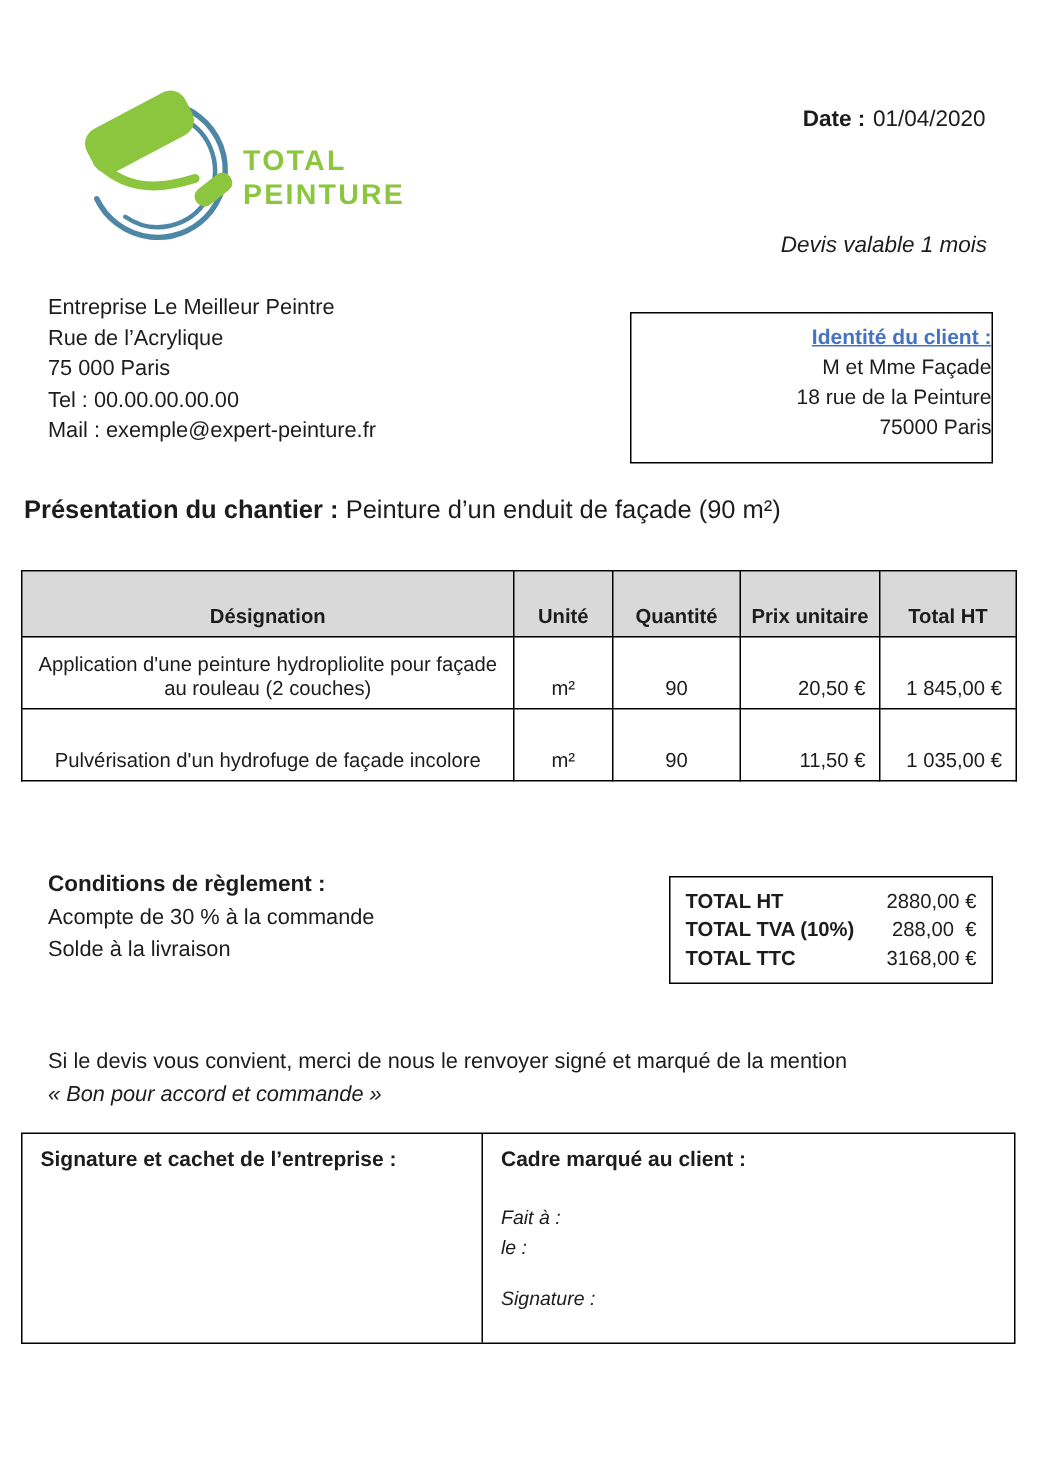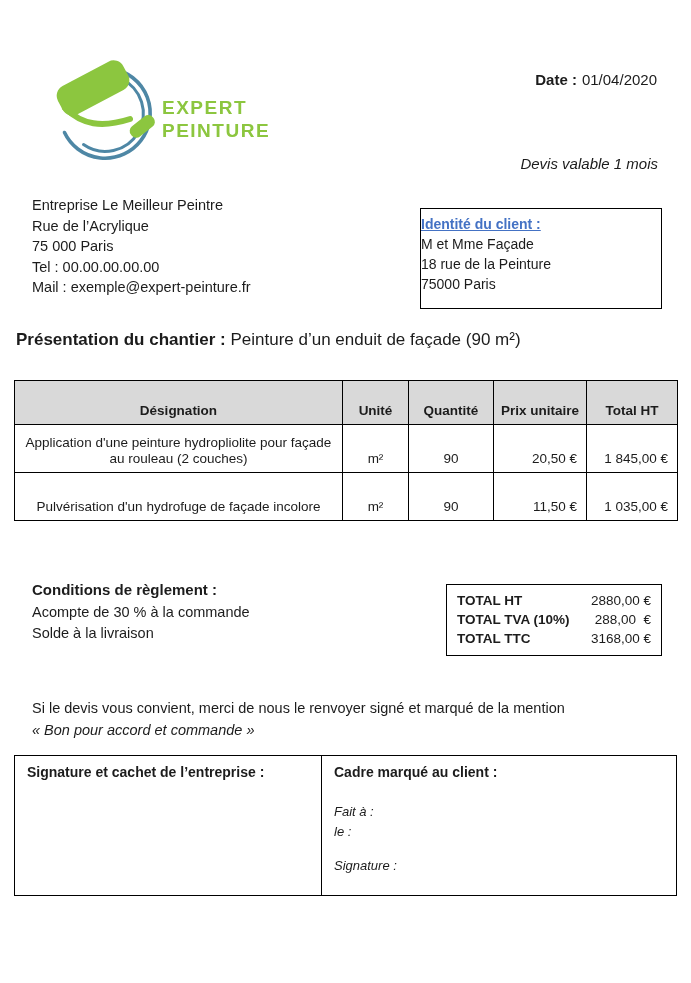--- a/index.html
+++ b/index.html
@@ -19,21 +19,21 @@
   
   .devis-meta{position:absolute;right:34px;top:68px;text-align:right;font-size:15px;line-height:24px;}
   .devis-number{font-weight:bold;font-size:15.5px;}
   .meta-line{display:flex;justify-content:flex-end;gap:5px;}
   .b{font-weight:bold;}
   .validity{position:absolute;right:33px;top:155px;font-style:italic;font-size:15px;}
   
   .company{position:absolute;left:32px;top:195px;font-size:14.5px;line-height:20.5px;}
   
   .client-box{position:absolute;left:420px;top:208px;width:242px;height:101px;
-              border:1.5px solid #000;box-sizing:border-box;text-align:left;padding-top:7px;}
+              border:1.5px solid #000;box-sizing:border-box;text-align:right;padding-top:7px;}
   .client-box .title{color:#4472C4;font-weight:600;text-decoration:underline;font-size:14px;margin-bottom:2px;}
   .client-box .line{font-size:14px;line-height:20px;}
   
   .worksite{position:absolute;left:16px;top:330px;font-size:17px;}
   
   table.items{position:absolute;left:14px;top:380px;width:663px;border-collapse:collapse;table-layout:fixed;}
   table.items th,table.items td{border:1.5px solid #000;font-size:13.5px;vertical-align:bottom;box-sizing:border-box;}
   table.items th{background:#D9D9D9;height:44px;padding:0 4px 6px 4px;font-weight:bold;}
   table.items td{height:48px;padding:0 6px 5px 6px;text-align:center;line-height:16px;}
   table.items td.num{text-align:right;padding-right:9px;}
@@ -71,21 +71,21 @@
       <path d="M 63.5 11.0 A 45 45 0 1 1 14.5 74.5" fill="none" stroke="#4E87A5" stroke-width="3.6" stroke-linecap="round"></path>
       <path d="M 71.5 21.0 A 38 38 0 1 1 33.5 86.5" fill="none" stroke="#4E87A5" stroke-width="3.0" stroke-linecap="round"></path>
 
       <path d="M 15 50 C 32 67, 52 70, 80 61" fill="none" stroke="#8CC63F" stroke-width="6" stroke-linecap="round"></path>
 
       <rect x="6" y="14" width="74" height="32" rx="11" fill="#8CC63F" transform="rotate(-28 43 30)"></rect>
 
       <rect x="78" y="62" width="28" height="13" rx="6" fill="#8CC63F" transform="rotate(-38 92 68)"></rect>
     </svg>
     <div class="brand">
-      <div>EXPERT</div>
+      <div>TOTAL</div>
       <div>PEINTURE</div>
     </div>
   </div>
 
   <div class="devis-meta">
     <div class="meta-line">
       <span class="b">Date :</span>
       <span>01/04/2020</span>
     </div>
   </div>

